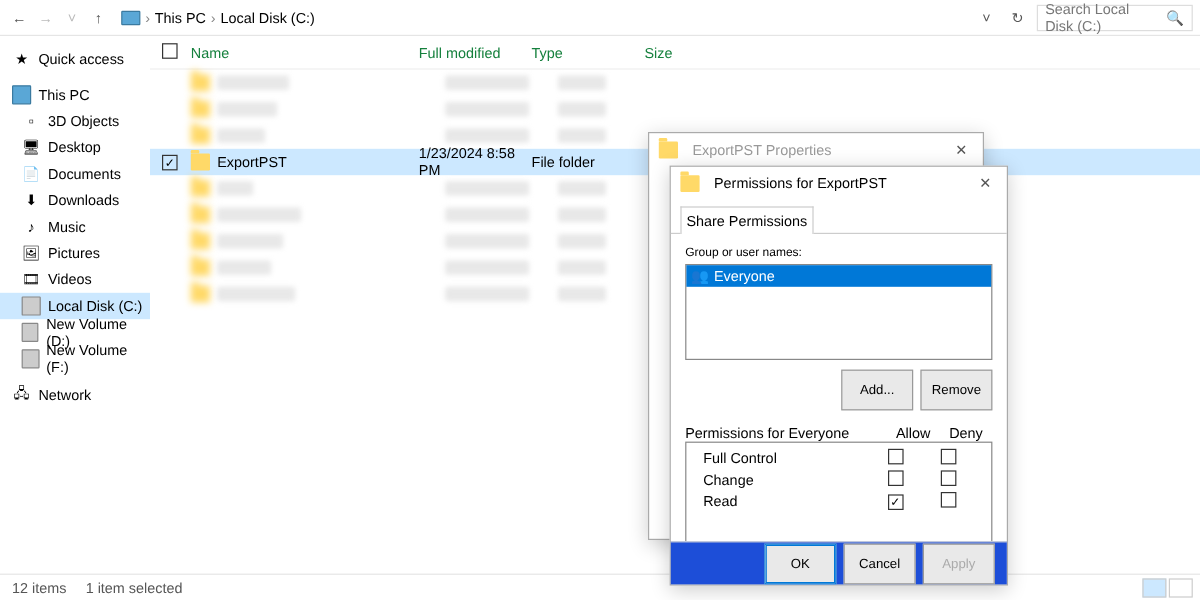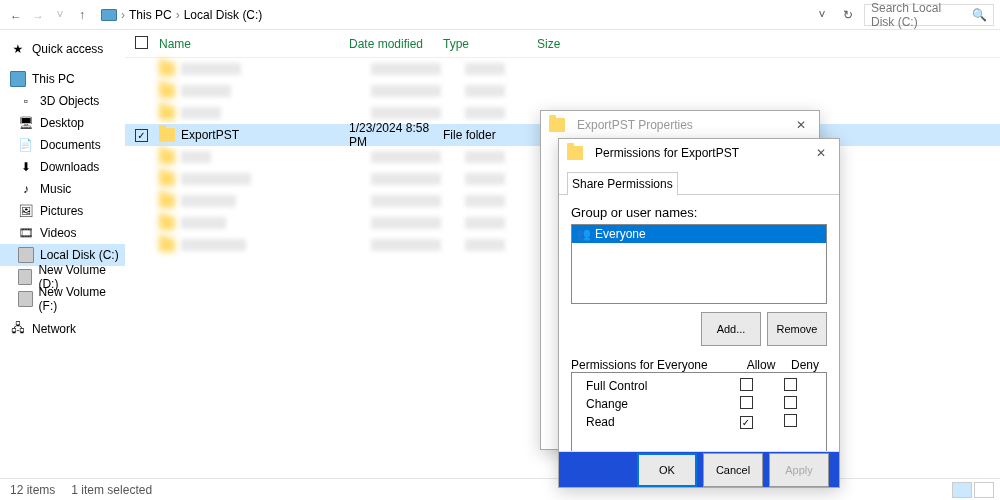--- a/index.html
+++ b/index.html
@@ -37,21 +37,21 @@
 .viewbtn{width:20px;height:16px;border:1px solid #ccc}
 .dialog{position:absolute;background:#fff;border:1px solid #aaa;box-shadow:0 4px 16px rgba(0,0,0,.2)}
 .dlg-prop{left:540px;top:110px;width:280px;height:340px}
 .dlg-perm{left:558px;top:138px;width:282px;height:350px}
 .dlg-title{height:28px;display:flex;align-items:center;padding:0 8px;gap:6px}
 .dlg-close{margin-left:auto;width:20px;text-align:center;color:#555}
 .dlg-prop .dlg-title{color:#999}
 .tabstrip{display:flex;padding:4px 8px 0;border-bottom:1px solid #ccc}
 .tab{padding:4px 4px;border:1px solid #ccc;border-bottom:none;background:#fff;position:relative;top:1px}
 .dlg-body{padding:10px 12px}
-.lbl{font-size:13px;margin-bottom:4px}
+.lbl{font-size:10px;margin-bottom:4px}
 .listbox{border:1px solid #888;height:80px;background:#fff}
 .listrow{background:#0078d7;color:#fff;padding:2px 4px;display:flex;align-items:center;gap:4px;font-size:11px}
 .btnrow{display:flex;justify-content:flex-end;gap:6px;margin-top:8px}
 .wbtn{min-width:60px;height:34px;border:1px solid #999;background:#e9e9e9;font-size:11px;display:flex;align-items:center;justify-content:center}
 .wbtn.primary{border:1px solid #0078d7;box-shadow:0 0 0 1px #0078d7 inset}
 .wbtn.dis{color:#aaa}
 .permhdr{display:flex;font-size:11px;margin-top:12px}
 .permhdr .pn{flex:1}
 .permhdr .pa,.permhdr .pd{width:44px;text-align:center}
 .permbox{border:1px solid #888;padding:4px 14px;height:90px}
@@ -143,21 +143,21 @@
     <div class="sb-item sb-group">
         <span class="ic">🖧</span>
         <span>Network</span>
       </div>
   </div>
 
   <div class="content">
     <div class="colhdr">
       <div class="ck"><span class="cbx"></span></div>
       <div class="col-name">Name</div>
-      <div class="col-date">Date modified</div>
+      <div class="col-date">Full modified</div>
       <div class="col-type">Type</div>
       <div class="col-size">Size</div>
     </div>
     <div class="files">
       <div class="frow">
           <div class="ck"></div>
           <div class="fold-ic blur"></div>
           <div class="col-name">
             <div class="blurcell" style="width:60px"></div>
           </div>

